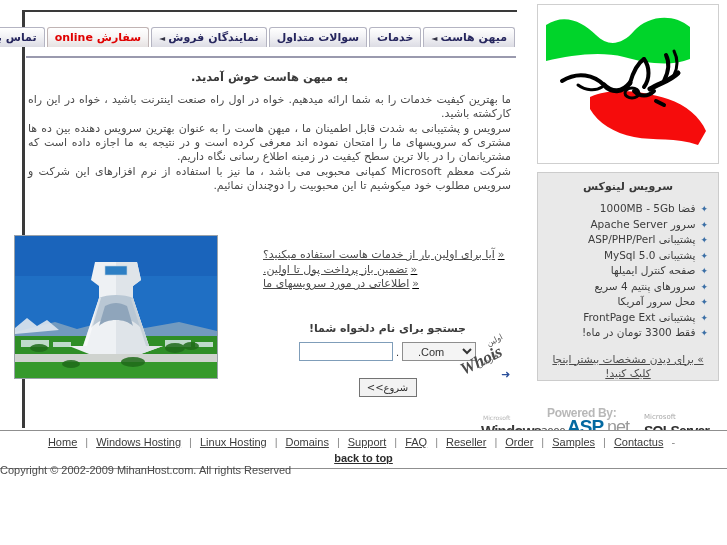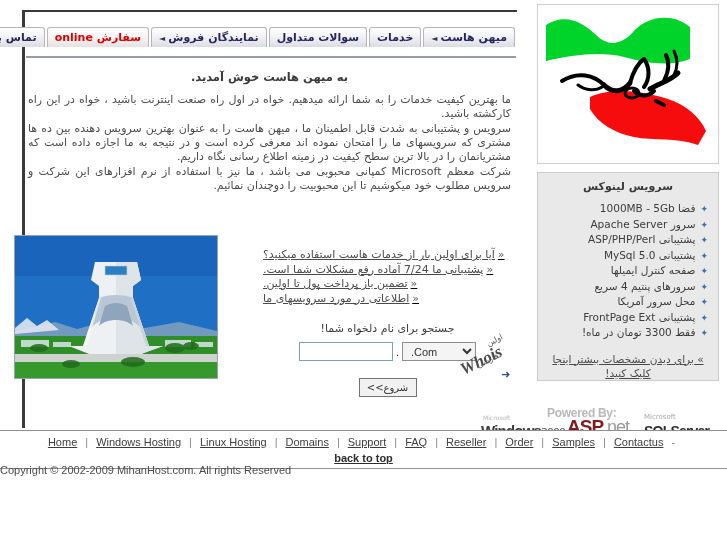--- a/index.html
+++ b/index.html
@@ -138,21 +138,21 @@
   
   #searchbox {
     position: absolute;
     right: 212px; top: 322px;
     width: 255px;
     direction: rtl;
     text-align: center;
   }
   #searchtitle {
     font-size: 11px;
-    font-weight: normal;
+    font-weight: bold;
     color: #3c3c3c;
     margin-bottom: 7px;
   }
   #searchrow {
     direction: ltr;
     text-align: center;
     white-space: nowrap;
     font-size: 0;
   }
   #domain-input {
@@ -174,21 +174,21 @@
     font-family: "Liberation Sans", sans-serif;
   }
   #tld-select {
     width: 74px; height: 19px;
     font-size: 11px;
     font-family: "Liberation Sans", sans-serif;
     color: #333;
     border: 1px solid #8e8e8e;
     background: #f4f4f4;
     vertical-align: middle;
-    padding-left: 4px;
+    padding-left: 11px;
   }
   #gobtn {
     margin-top: 17px;
     min-width: 58px;
     height: 19px;
     font-size: 10px;
     font-family: "DejaVu Sans", sans-serif;
     color: #333;
     background: #f2f2f2;
     border: 1px solid #737373;
@@ -299,21 +299,21 @@
   #pb-win .main {
     font-family: "Liberation Sans", sans-serif;
     font-weight: bold; font-size: 15px; color: #3a3a3a;
     letter-spacing: -0.8px;
   }
   #pb-win .yr { font-size: 11px; color: #555; letter-spacing: -1px; }
   #pb-win .sub { font-size: 7px; color: #666; display: inline-block; vertical-align: 1px;}
   #pb-asp { left: 88px; top: 10px; }
   #pb-asp .asp {
     font-family: "Liberation Sans", sans-serif;
-    font-weight: bold; font-size: 19px; color: #7f1d1d;
+    font-weight: bold; font-size: 19px; color: #0369a1;
     letter-spacing: -1px;
   }
   #pb-asp .net {
     font-family: "Liberation Sans", sans-serif;
     font-size: 18px; color: #9a9a9a; letter-spacing: -1px;
   }
   #pb-sql { left: 165px; top: 8px; }
   #pb-sql .ms { font-size: 7px; color: #a8a8a8; display: block; line-height: 7px; }
   #pb-sql .main {
     font-family: "Liberation Sans", sans-serif;
@@ -433,21 +433,20 @@
         <ellipse cx="176" cy="110" rx="8" ry="4"></ellipse>
         <ellipse cx="24" cy="112" rx="9" ry="4"></ellipse>
         <ellipse cx="118" cy="126" rx="12" ry="5"></ellipse>
         <ellipse cx="56" cy="128" rx="9" ry="4"></ellipse>
       </g>
     </svg>
   </div>
 
   <div id="quicklinks">
       <div><span class="bullet">«</span><a href="#">آیا برای اولین بار از خدمات هاست استفاده میکنید؟</a></div>
-      <div><span class="bullet">«</span><a href="#">پشتیبانی ما 7/24 آماده رفع مشکلات شما است.</a></div>
       <div><span class="bullet">«</span><a href="#">تضمین باز پرداخت پول تا اولین.</a></div>
       <div><span class="bullet">«</span><a href="#">اطلاعاتی در مورد سرویسهای ما</a></div>
     </div>
 
   <div id="searchbox">
     <div id="searchtitle">جستجو برای نام دلخواه شما!</div>
     <div id="searchrow">
       <input id="domain-input" type="text" placeholder="" style="">
       <span id="dot">.</span>
       <select id="tld-select"><option value=".Com">.Com</option><option value=".Net">.Net</option><option value=".Org">.Org</option><option value=".Info">.Info</option><option value=".Biz">.Biz</option><option value=".Ir">.Ir</option></select>

